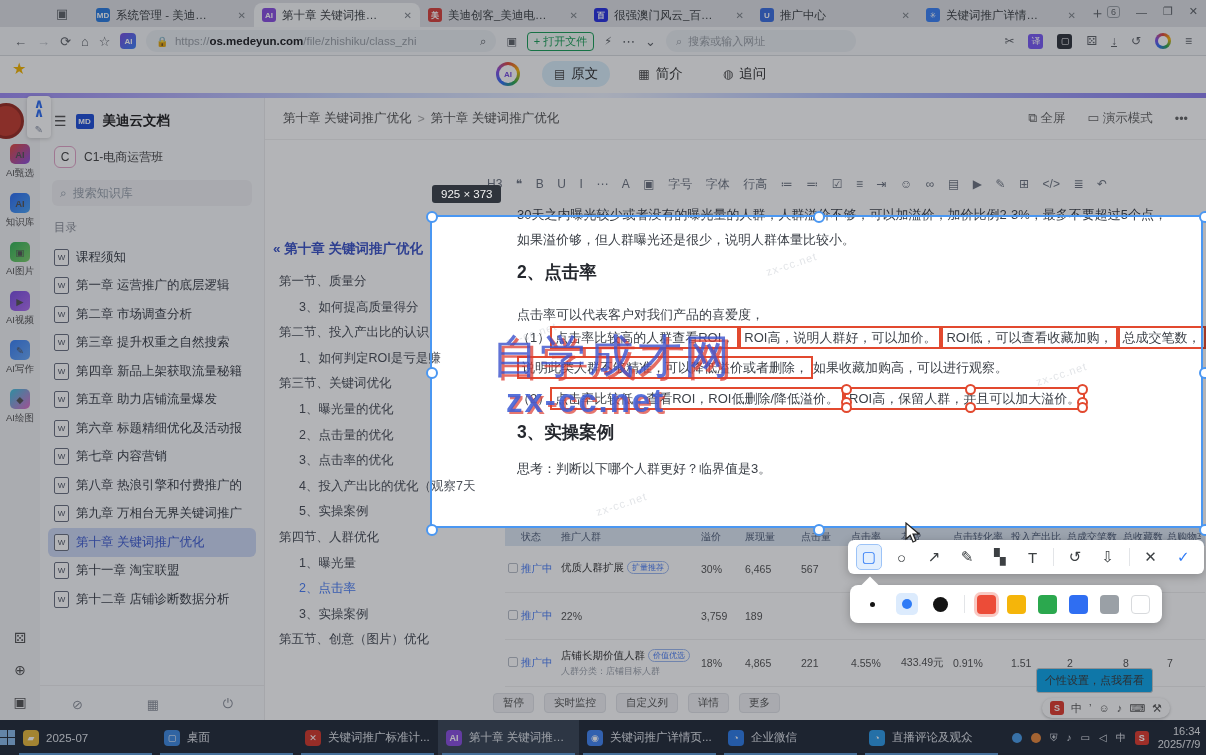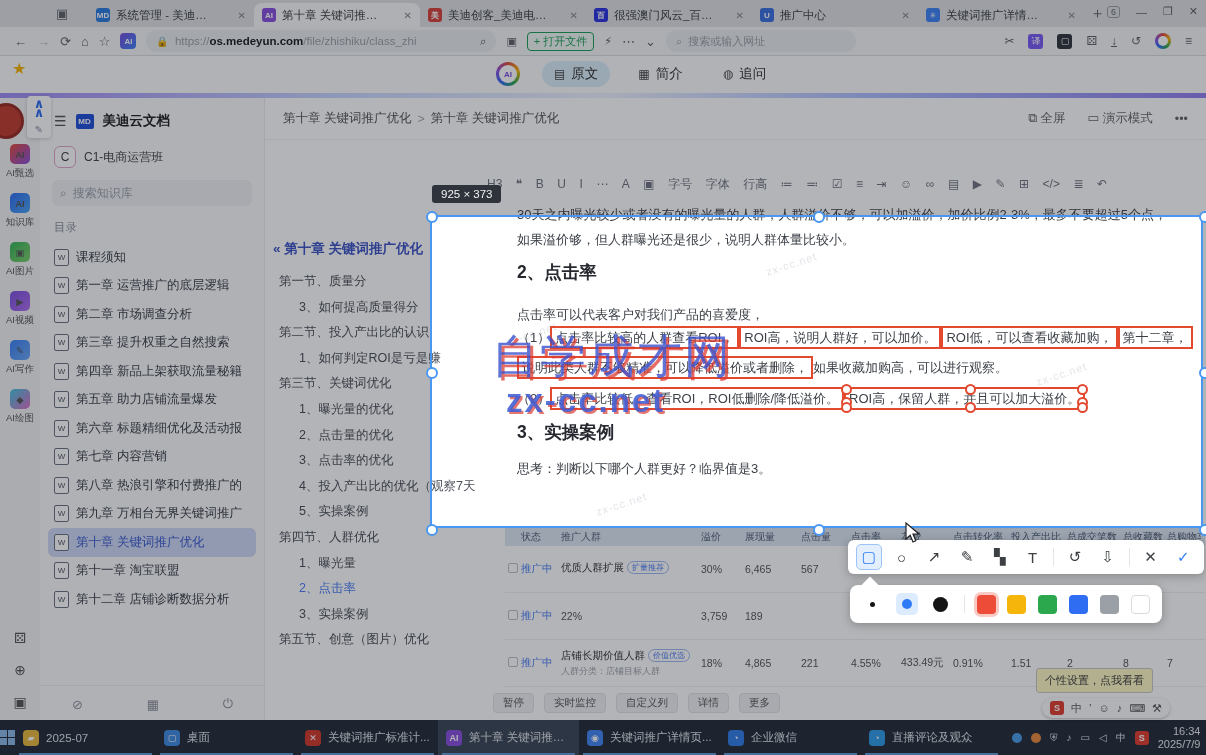--- a/index.html
+++ b/index.html
@@ -142,21 +142,21 @@
   .pd.s{width:5px;height:5px;}
   .pd.m{width:10px;height:10px;}
   .pd.l{width:15px;height:15px;}
   .pwrap{width:22px;height:22px;display:flex;align-items:center;justify-content:center;border-radius:5px;}
   .pwrap.selected{background:#dcebfd;}
   .psq{width:19px;height:19px;border-radius:4px;}
   .psq.selected{box-shadow:0 0 0 3px rgba(236,76,56,.3);}
   .psq.white{border:1px solid #d8dadd;box-sizing:border-box;}
 
   
-  .stooltip{position:absolute;left:1036px;top:668px;z-index:20;background:#fef9c3;border:1px solid #c9c9c9;border-radius:3px;
+  .stooltip{position:absolute;left:1036px;top:668px;z-index:20;background:#0ea5e9;border:1px solid #c9c9c9;border-radius:3px;
     font-size:11px;color:#3a3a3a;padding:4px 8px;white-space:nowrap;}
   .imebar{position:absolute;left:1042px;top:698px;z-index:20;height:20px;background:#fdfdfd;border-radius:10px;
     display:flex;align-items:center;gap:7px;padding:0 8px;font-size:11px;color:#555;box-shadow:0 1px 3px rgba(0,0,0,.25);}
   .slogo{width:14px;height:14px;border-radius:3px;background:#e03c2e;color:#fff;font-size:9px;font-weight:bold;display:flex;align-items:center;justify-content:center;}
 
   
   .taskbar{position:absolute;left:0;top:720px;width:1206px;height:35px;background:var(--tbbg);display:flex;align-items:stretch;color:#e8eaed;}
   .start{width:44px;display:flex;align-items:center;justify-content:center;}
   .winlogo{display:grid;grid-template-columns:7px 7px;grid-template-rows:7px 7px;gap:1px;}
   .winlogo i{background:#8ab9e8;}
@@ -513,21 +513,21 @@
       <span class="bgwm" style="left:290px;top:60px;">zx-cc.net</span>
       <span class="bgwm" style="left:560px;top:170px;">zx-cc.net</span>
       <span class="bgwm" style="left:120px;top:300px;">zx-cc.net</span>
 
       <div class="dtext" style="top:8px;">30天之内曝光较少或者没有的曝光量的人群，人群溢价不够，可以加溢价，加价比例2-3%，最多不要超过5个点，</div>
       <div class="dtext" style="top:33px;">如果溢价够，但人群曝光还是很少，说明人群体量比较小。</div>
       <div class="dhead" style="top:62px;">2、点击率</div>
       <div class="dtext" style="top:108px;">点击率可以代表客户对我们产品的喜爱度，</div>
 
       <div class="dtext" style="top:128px;line-height:24px;">
-        <span>（1）</span><span class="rbox">点击率比较高的人群查看ROI，</span><span class="rbox">ROI高，说明人群好，可以加价。</span><span class="rbox">ROI低，可以查看收藏加购，</span><span class="rbox">第十二章，</span>
+        <span>（1）</span><span class="rbox">点击率比较高的人群查看ROI，</span><span class="rbox">ROI高，说明人群好，可以加价。</span><span class="rbox">ROI低，可以查看收藏加购，</span><span class="rbox">总成交笔数，</span>
       </div>
       <div class="dtext" style="top:158px;line-height:24px;">
         <span class="rbox">说明此类人群不够精准，可以降低溢价或者删除，</span><span>如果收藏加购高，可以进行观察。</span>
       </div>
       <div class="dtext" style="top:188px;line-height:26px;">
         <span>（2）</span><span class="rbox">点击率比较低，查看ROI，ROI低删除/降低溢价。</span><span class="rbox sel8"><span>ROI高，保留人群，并且可以加大溢价。</span><i class="rh" style="left:-5px;top:-5px;"></i><i class="rh" style="left:50%;top:-5px;"></i><i class="rh" style="right:-5px;top:-5px;"></i><i class="rh" style="left:-5px;top:40%;"></i><i class="rh" style="right:-5px;top:40%;"></i><i class="rh" style="left:-5px;bottom:-5px;"></i><i class="rh" style="left:50%;bottom:-5px;"></i><i class="rh" style="right:-5px;bottom:-5px;"></i></span>
       </div>
 
       <div class="dhead" style="top:222px;">3、实操案例</div>
       <div class="dtext" style="top:262px;">思考：判断以下哪个人群更好？临界值是3。</div>

